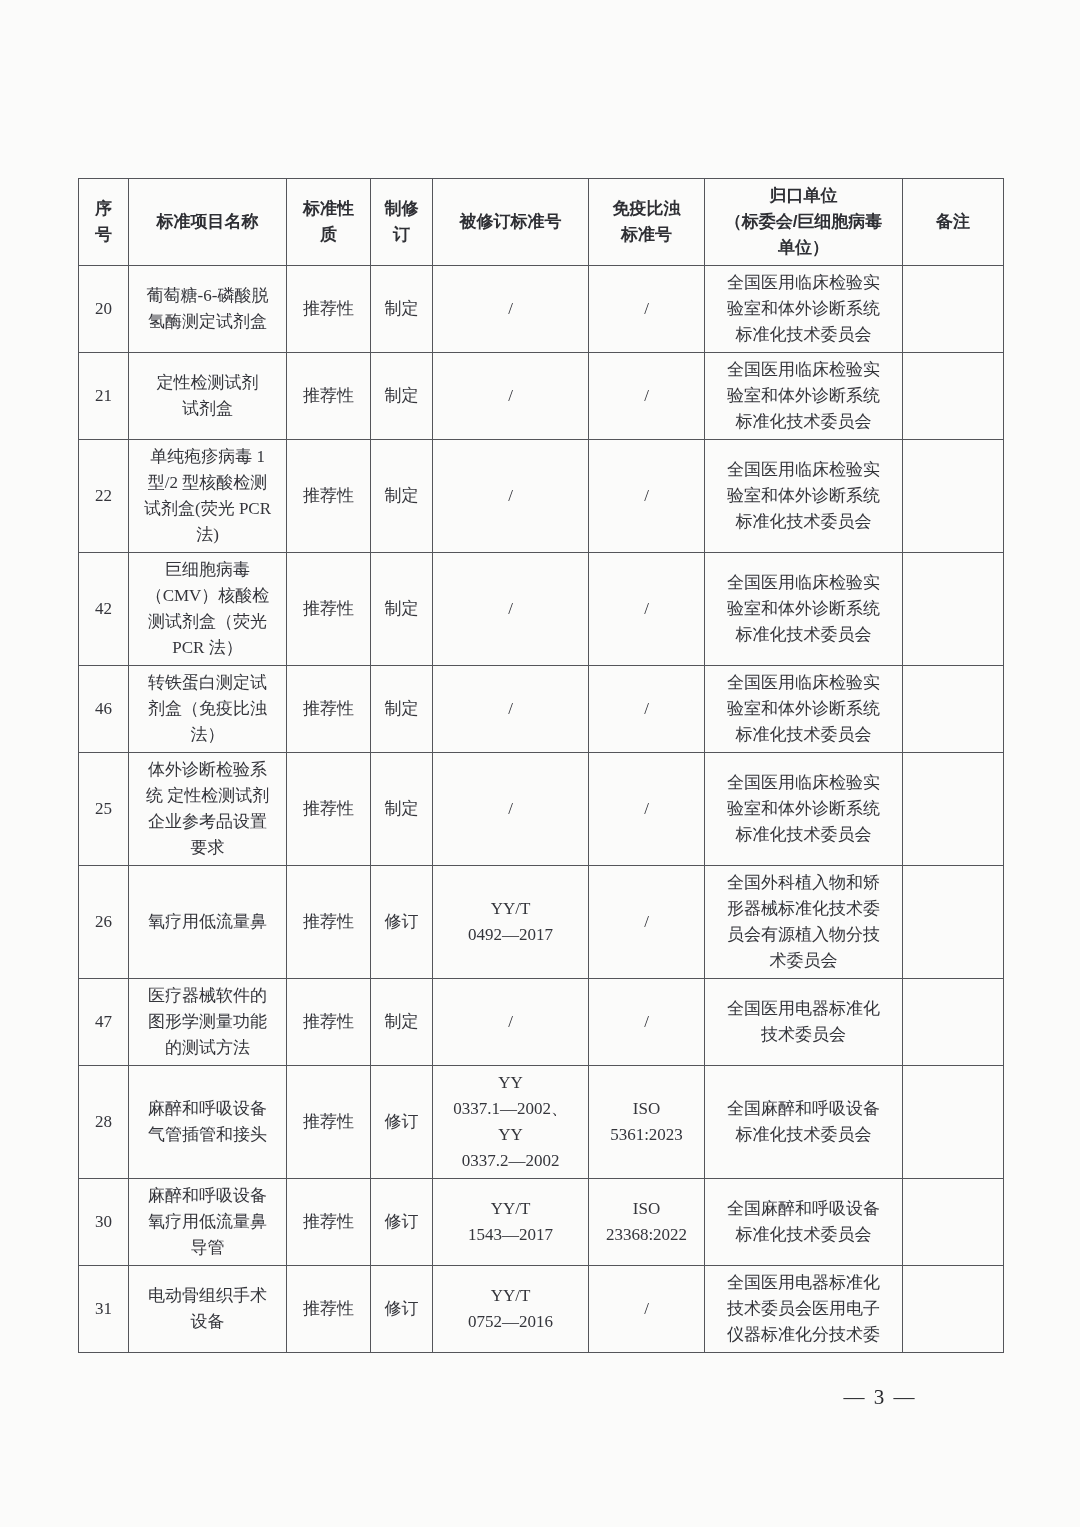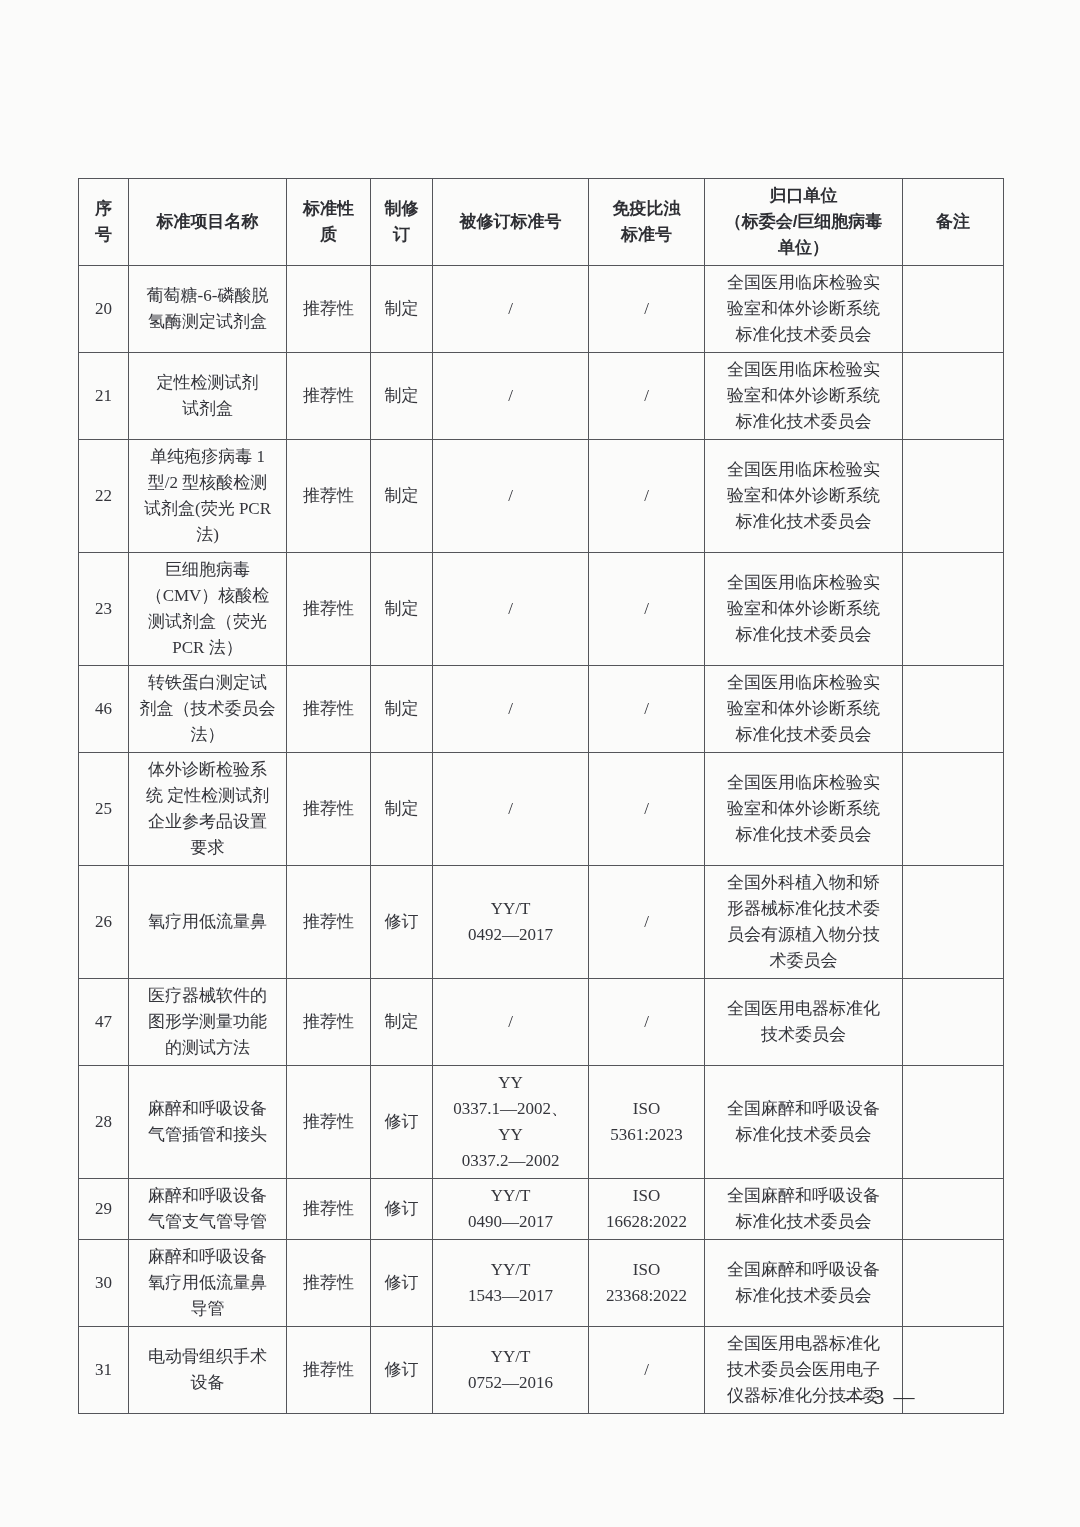--- a/index.html
+++ b/index.html
@@ -122,38 +122,38 @@
       <td>推荐性</td>
       <td>制定</td>
       <td>/</td>
       <td>/</td>
       <td>全国医用临床检验实
 验室和体外诊断系统
 标准化技术委员会</td>
       <td></td>
     </tr>
     <tr>
-      <td>23</td>
+      <td>42</td>
       <td>巨细胞病毒
 （CMV）核酸检
 测试剂盒（荧光
 PCR 法）</td>
       <td>推荐性</td>
       <td>制定</td>
       <td>/</td>
       <td>/</td>
       <td>全国医用临床检验实
 验室和体外诊断系统
 标准化技术委员会</td>
       <td></td>
     </tr>
     <tr>
       <td>46</td>
       <td>转铁蛋白测定试
-剂盒（技术委员会
+剂盒（免疫比浊
 法）</td>
       <td>推荐性</td>
       <td>制定</td>
       <td>/</td>
       <td>/</td>
       <td>全国医用临床检验实
 验室和体外诊断系统
 标准化技术委员会</td>
       <td></td>
     </tr>
@@ -209,34 +209,20 @@
 0337.1—2002、
 YY
 0337.2—2002</td>
       <td>ISO
 5361:2023</td>
       <td>全国麻醉和呼吸设备
 标准化技术委员会</td>
       <td></td>
     </tr>
     <tr>
-      <td>29</td>
-      <td>麻醉和呼吸设备
-气管支气管导管</td>
-      <td>推荐性</td>
-      <td>修订</td>
-      <td>YY/T
-0490—2017</td>
-      <td>ISO
-16628:2022</td>
-      <td>全国麻醉和呼吸设备
-标准化技术委员会</td>
-      <td></td>
-    </tr>
-    <tr>
       <td>30</td>
       <td>麻醉和呼吸设备
 氧疗用低流量鼻
 导管</td>
       <td>推荐性</td>
       <td>修订</td>
       <td>YY/T
 1543—2017</td>
       <td>ISO
 23368:2022</td>

